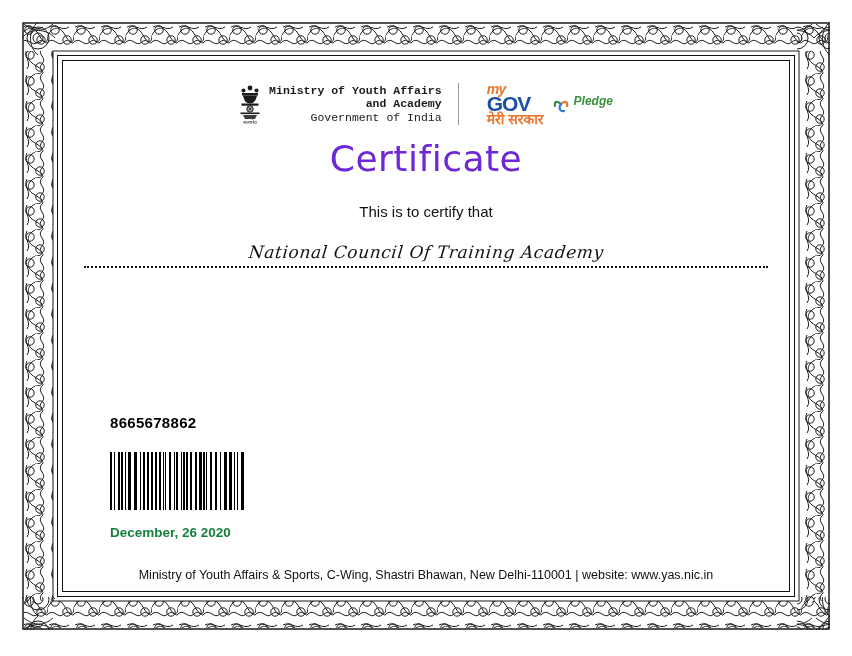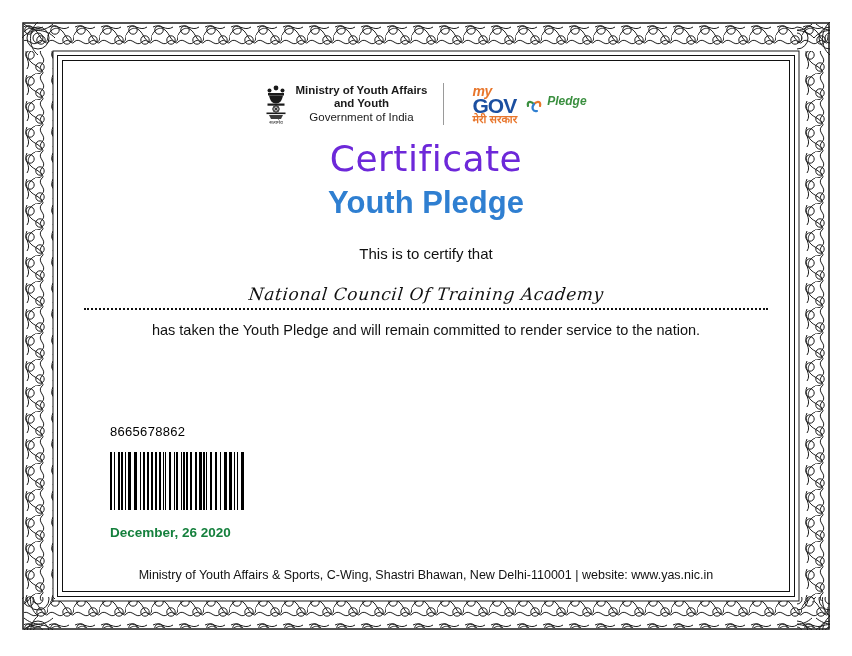--- a/index.html
+++ b/index.html
@@ -79,25 +79,25 @@
     display: flex;
     align-items: center;
     gap: 8px;
   }
   .emblem {
     width: 22px;
     height: 42px;
     position: relative;
   }
   .ministry-text {
-    font-family: Liberation Sans, sans-serif;
+    font-family: Liberation Mono, monospace;
     font-size: 11.5px;
     line-height: 13.5px;
     color: #1a1a1a;
-    text-align: center;
+    text-align: right;
   }
   .ministry-text .l1 { font-weight: bold; }
   .ministry-text .l2 { font-weight: bold; }
   .ministry-text .l3 { font-weight: normal; }
 
   .divider-vert {
     width: 1px;
     height: 42px;
     background: #9a9a9a;
   }
@@ -120,21 +120,21 @@
     letter-spacing: -0.5px;
   }
   .mygov-gov {
     font-size: 21px;
     font-weight: bold;
     color: #1b4fa0;
     letter-spacing: -1px;
     margin-top: -3px;
   }
   .mygov-hindi {
-    font-size: 11px;
+    font-size: 14px;
     color: #e8762c;
     font-weight: bold;
     margin-top: -2px;
     text-align: center;
   }
   .pledge-badge {
     display: flex;
     gap: 3px;
   }
   .pledge-word {
@@ -205,24 +205,24 @@
   }
 
   
   .barcode-block {
     position: absolute;
     left: 52px;
     bottom: 56px;
     text-align: left;
   }
   .barcode-number {
-    font-size: 13px;
-    font-weight: normal;
+    font-size: 15px;
+    font-weight: bold;
     color: #000;
-    margin-bottom: 13px;
+    margin-bottom: 21px;
     letter-spacing: 0.3px;
   }
   .barcode {
     height: 58px;
     display: flex;
     align-items: stretch;
     gap: 0;
   }
   .barcode span {
     display: block;
@@ -315,21 +315,21 @@
                 <circle cx="11" cy="26" r="3.2" fill="none" stroke="#1a1a1a" stroke-width="1"></circle>
                 <path d="M11 22.8 v6.4 M7.8 26 h6.4 M8.7 23.7 l4.6 4.6 M13.3 23.7 l-4.6 4.6" stroke="#1a1a1a" stroke-width="0.7"></path>
                 <rect x="1.5" y="29.5" width="19" height="1.6"></rect>
                 <path d="M4 32 h14 l-2 4 h-10 z" opacity="0.85"></path>
                 <text x="11" y="41" font-size="5" text-anchor="middle" font-family="DejaVu Sans, sans-serif">सत्यमेव</text>
               </g>
             </svg>
           </span>
           <span class="ministry-text">
             <span class="l1">Ministry of Youth Affairs</span><br>
-            <span class="l2">and Youth</span><br>
+            <span class="l2">and Academy</span><br>
             <span class="l3">Government of India</span>
           </span>
         </div>
 
         <div class="divider-vert"></div>
 
         <div class="mygov">
           <span class="mygov-logo">
             <div class="mygov-my">my</div>
             <div class="mygov-gov">GOV</div>
@@ -342,30 +342,28 @@
                 <path d="M10 10 C14 6, 17 8, 16 12" stroke="#e8762c"></path>
                 <path d="M10 10 C7 14, 9 18, 13 17" stroke="#2f7fd1"></path>
               </g>
             </svg>
             <span class="pledge-word">Pledge</span>
           </span>
         </div>
       </div>
 
       <div class="cert-word">Certificate</div>
-      <div class="sub-title">Youth Pledge</div>
 
       <div class="certify-line">This is to certify that</div>
 
       <div class="name-area">
         <span class="recipient-name">National Council Of Training Academy</span>
         <div class="dotted-rule"></div>
       </div>
 
-      <div class="statement">has taken the Youth Pledge and will remain committed to render service to the nation.</div>
 
       <div class="barcode-block">
         <div class="barcode-number">8665678862</div>
         <div class="barcode" id="barcode">
             <span style="width: 2px; margin-right: 2px;"></span>
             <span style="width: 1px; margin-right: 3px;"></span>
             <span style="width: 2px; margin-right: 1px;"></span>
             <span style="width: 2px; margin-right: 2px;"></span>
             <span style="width: 1px; margin-right: 2px;"></span>
             <span style="width: 3px; margin-right: 3px;"></span>

